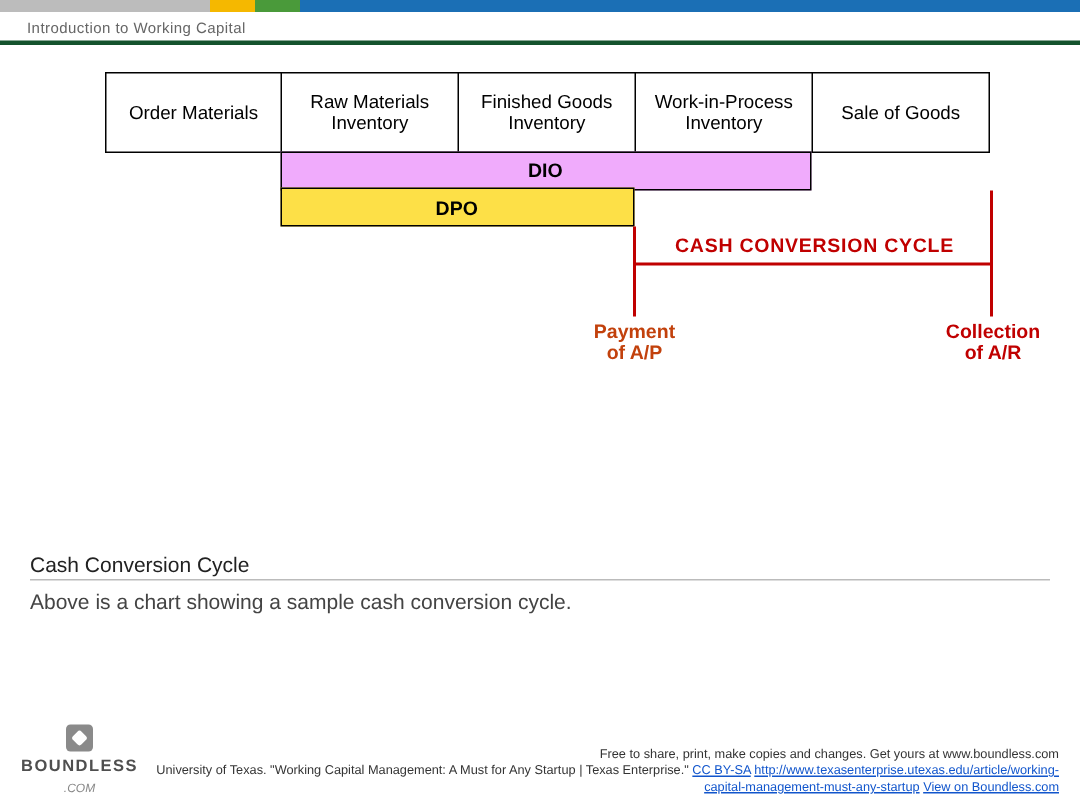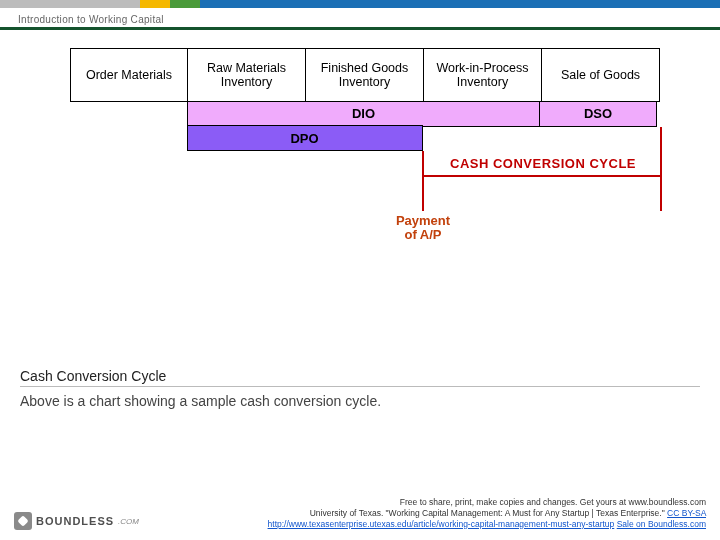--- a/index.html
+++ b/index.html
@@ -76,21 +76,21 @@
     .dpo {
       border: 1.5px solid #000;
       width: 236px;
       height: 26px;
       display: flex;
       align-items: center;
       justify-content: center;
       font-size: 13px;
       font-weight: bold;
       margin-left: 116.5px;
-      background: #8b5cf6;
+      background: #fde047;
     }
 
     .red-line {
       position: absolute;
       background: #c00000;
     }
     .v-line { width: 2px; }
     .h-line { height: 2px; }
 
     .pay-v { left: 352px; top: 103px; height: 60px; }
@@ -154,20 +154,21 @@
       padding: 0 14px;
     }
     .logo-row {
       display: flex;
       align-items: flex-end;
     }
     .logo {
       display: flex;
       align-items: center;
       gap: 4px;
+      flex-direction: column;
     }
     .logo-mark {
       width: 18px; height: 18px;
       background: #8a8a8a;
       border-radius: 3px;
       position: relative;
     }
     .logo-mark::after {
       content: "";
       position: absolute;
@@ -207,31 +208,31 @@
     <div class="stage">Order Materials</div>
     <div class="stage">Raw Materials Inventory</div>
     <div class="stage">Finished Goods Inventory</div>
     <div class="stage">Work-in-Process Inventory</div>
     <div class="stage">Sale of Goods</div>
   </div>
 
   <div class="metric-row">
     <div class="spacer"></div>
     <div class="metric dio">DIO</div>
-    <div class="metric dso">DSO</div>
   </div>
 
   <div class="dpo-row">
     <div class="metric dpo">DPO</div>
   </div>
 
   <div class="red-line v-line pay-v"></div>
   <div class="pay-text">Payment of A/P</div>
 
   <div class="red-line v-line coll-v"></div>
+  <div class="coll-text">Collection of A/R</div>
 
   <div class="red-line h-line ccc-h"></div>
   <div class="ccc-text">CASH CONVERSION CYCLE</div>
 </div>
 
 <div class="caption-title">Cash Conversion Cycle</div>
 <div class="caption-line"></div>
 <div class="caption-desc">Above is a chart showing a sample cash conversion cycle.</div>
 
 <div class="footer">
@@ -244,17 +245,17 @@
     <div class="credits">
       <div>
         <span>Free to share, print, make copies and changes. Get yours at </span><span>www.boundless.com</span>
       </div>
       <div>
         <span>University of Texas. "Working Capital Management: A Must for Any Startup | Texas Enterprise." </span>
         <a href="#">CC BY-SA</a>
         <span> </span>
         <a href="#">http://www.texasenterprise.utexas.edu/article/working-capital-management-must-any-startup</a>
         <span> </span>
-        <a href="#">Sale on Boundless.com</a>
+        <a href="#">View on Boundless.com</a>
       </div>
     </div>
   </div>
 </div>
 
 </body></html>

